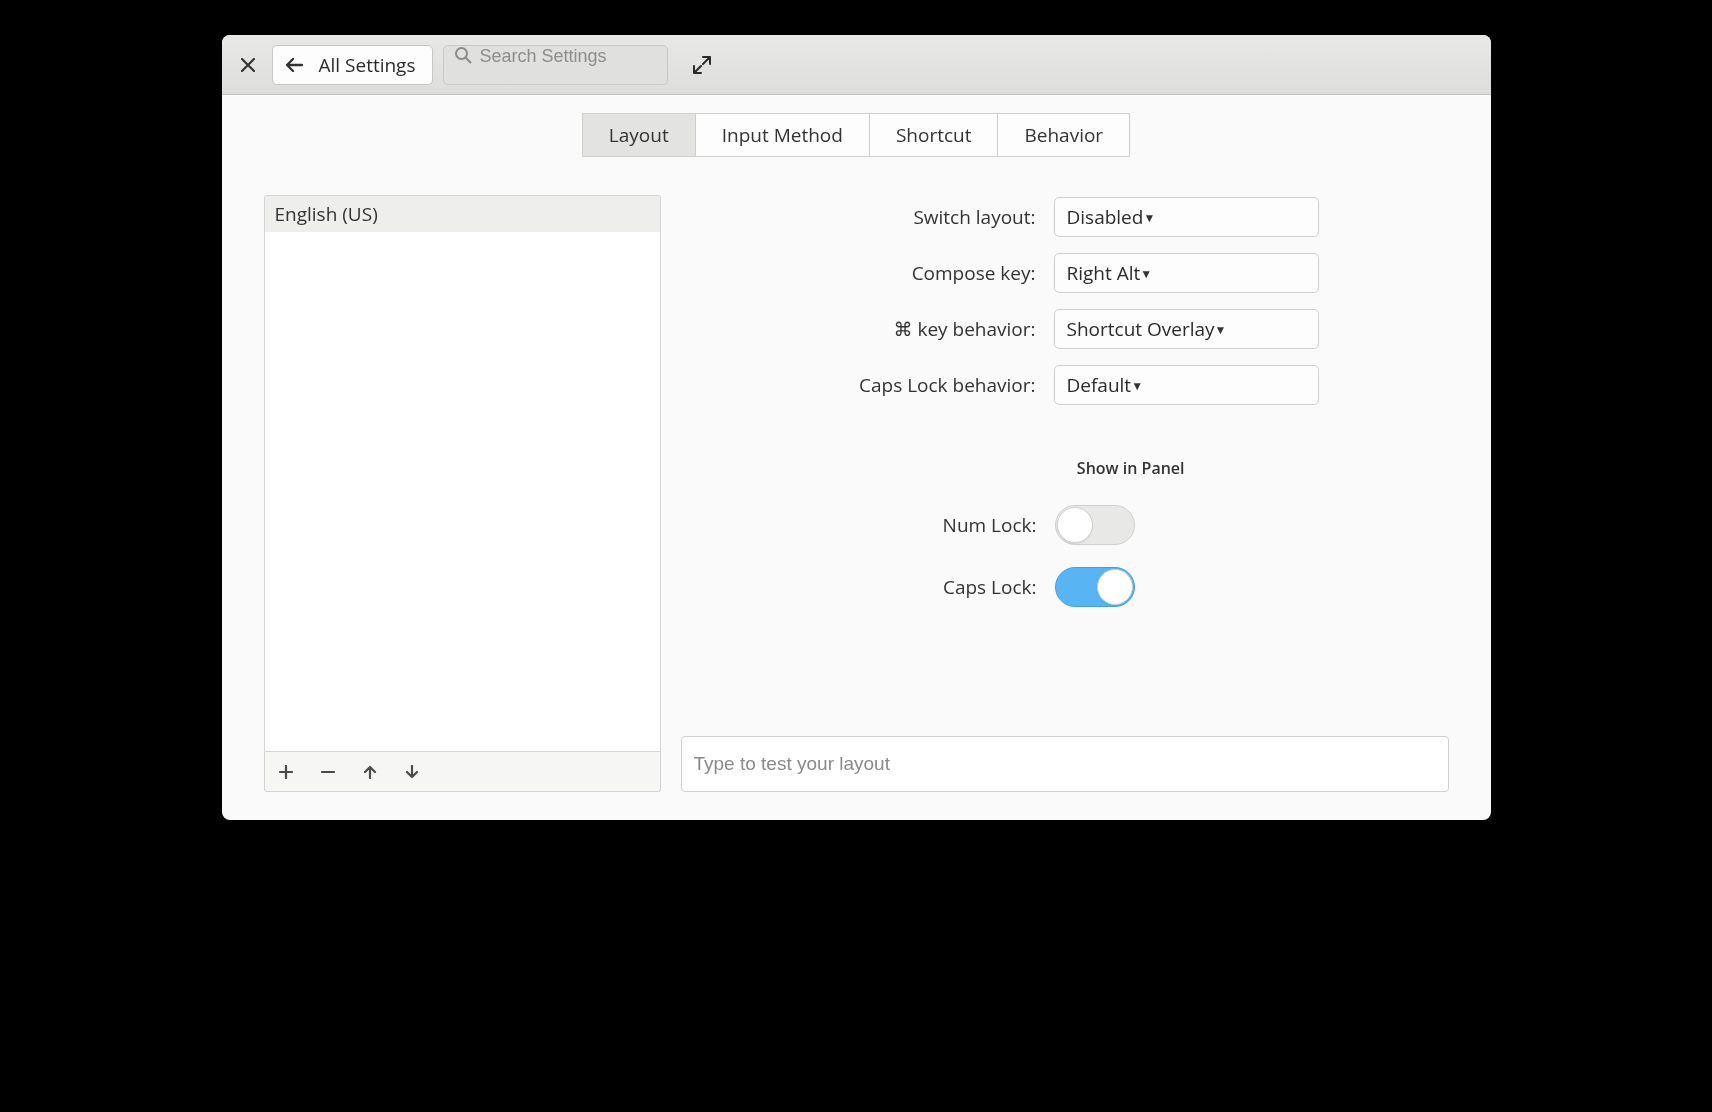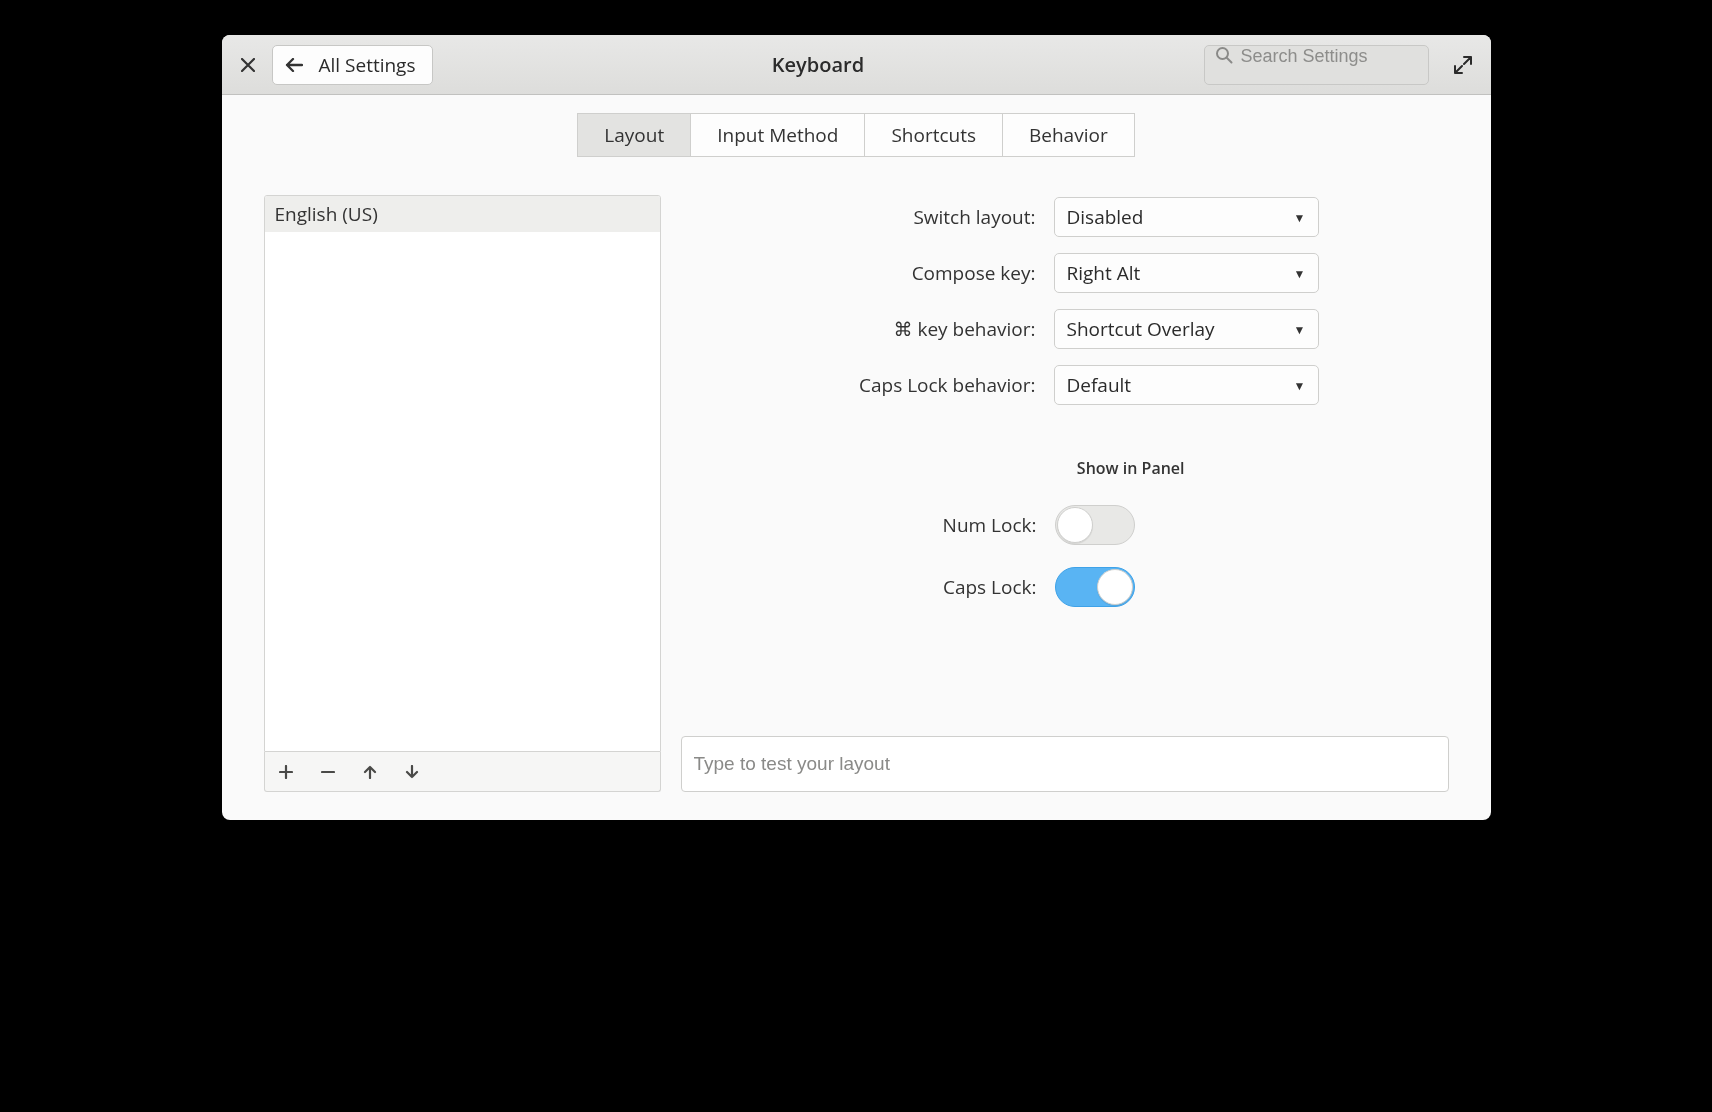--- a/index.html
+++ b/index.html
@@ -183,21 +183,20 @@
     text-align: right;
   }
   .select {
     width: 265px;
     height: 40px;
     background: #fdfdfd;
     border: 1px solid #cfcfcd;
     border-radius: 5px;
     display: flex;
     align-items: center;
-    justify-content: space-between;
     padding: 0 12px;
     cursor: pointer;
     font-size: 19px;
     color: #2b2b2b;
   }
   .caret-down { font-size: 12px; color: #333; }
 
   .section-title {
     margin-top: 52px;
     font-weight: 600;
@@ -270,21 +269,20 @@
         </svg>
     </div>
     <div class="back-btn">
       <span class="back-arrow-icon">
         <svg width="18" height="14" viewBox="0 0 18 14">
             <path d="M8 1 L2 7 L8 13 M2 7 H17" stroke="#333" stroke-width="2.3" fill="none" stroke-linecap="round" stroke-linejoin="round"></path>
           </svg>
       </span>
       <span>All Settings</span>
     </div>
-    <div class="title">Keyboard</div>
     <div class="search-wrap">
       <span class="search-icon">
         <svg width="18" height="18" viewBox="0 0 18 18">
             <circle cx="7.5" cy="7.5" r="5.5" stroke="#8a8a88" stroke-width="2" fill="none"></circle>
             <path d="M12 12 L16.5 16.5" stroke="#8a8a88" stroke-width="2" stroke-linecap="round"></path>
           </svg>
       </span>
       <input class="search-input" placeholder="Search Settings" style="">
     </div>
     <div class="maximize-btn">
@@ -292,21 +290,21 @@
         <path d="M10 1 H17 V8 M17 1 L10 8" stroke="#2b2b2b" stroke-width="2" fill="none" stroke-linecap="round" stroke-linejoin="round"></path>
         <path d="M8 17 H1 V10 M1 17 L8 10" stroke="#2b2b2b" stroke-width="2" fill="none" stroke-linecap="round" stroke-linejoin="round"></path>
       </svg>
     </div>
   </div>
 
   <div class="tabs-wrap">
     <div class="tabs">
       <div class="tab selected">Layout</div>
       <div class="tab">Input Method</div>
-      <div class="tab">Shortcuts</div>
+      <div class="tab">Shortcut</div>
       <div class="tab">Behavior</div>
     </div>
   </div>
 
   <div class="body">
 
     <div class="left-col">
       <div class="layout-list">
         <div class="layout-item">English (US)</div>
       </div>

